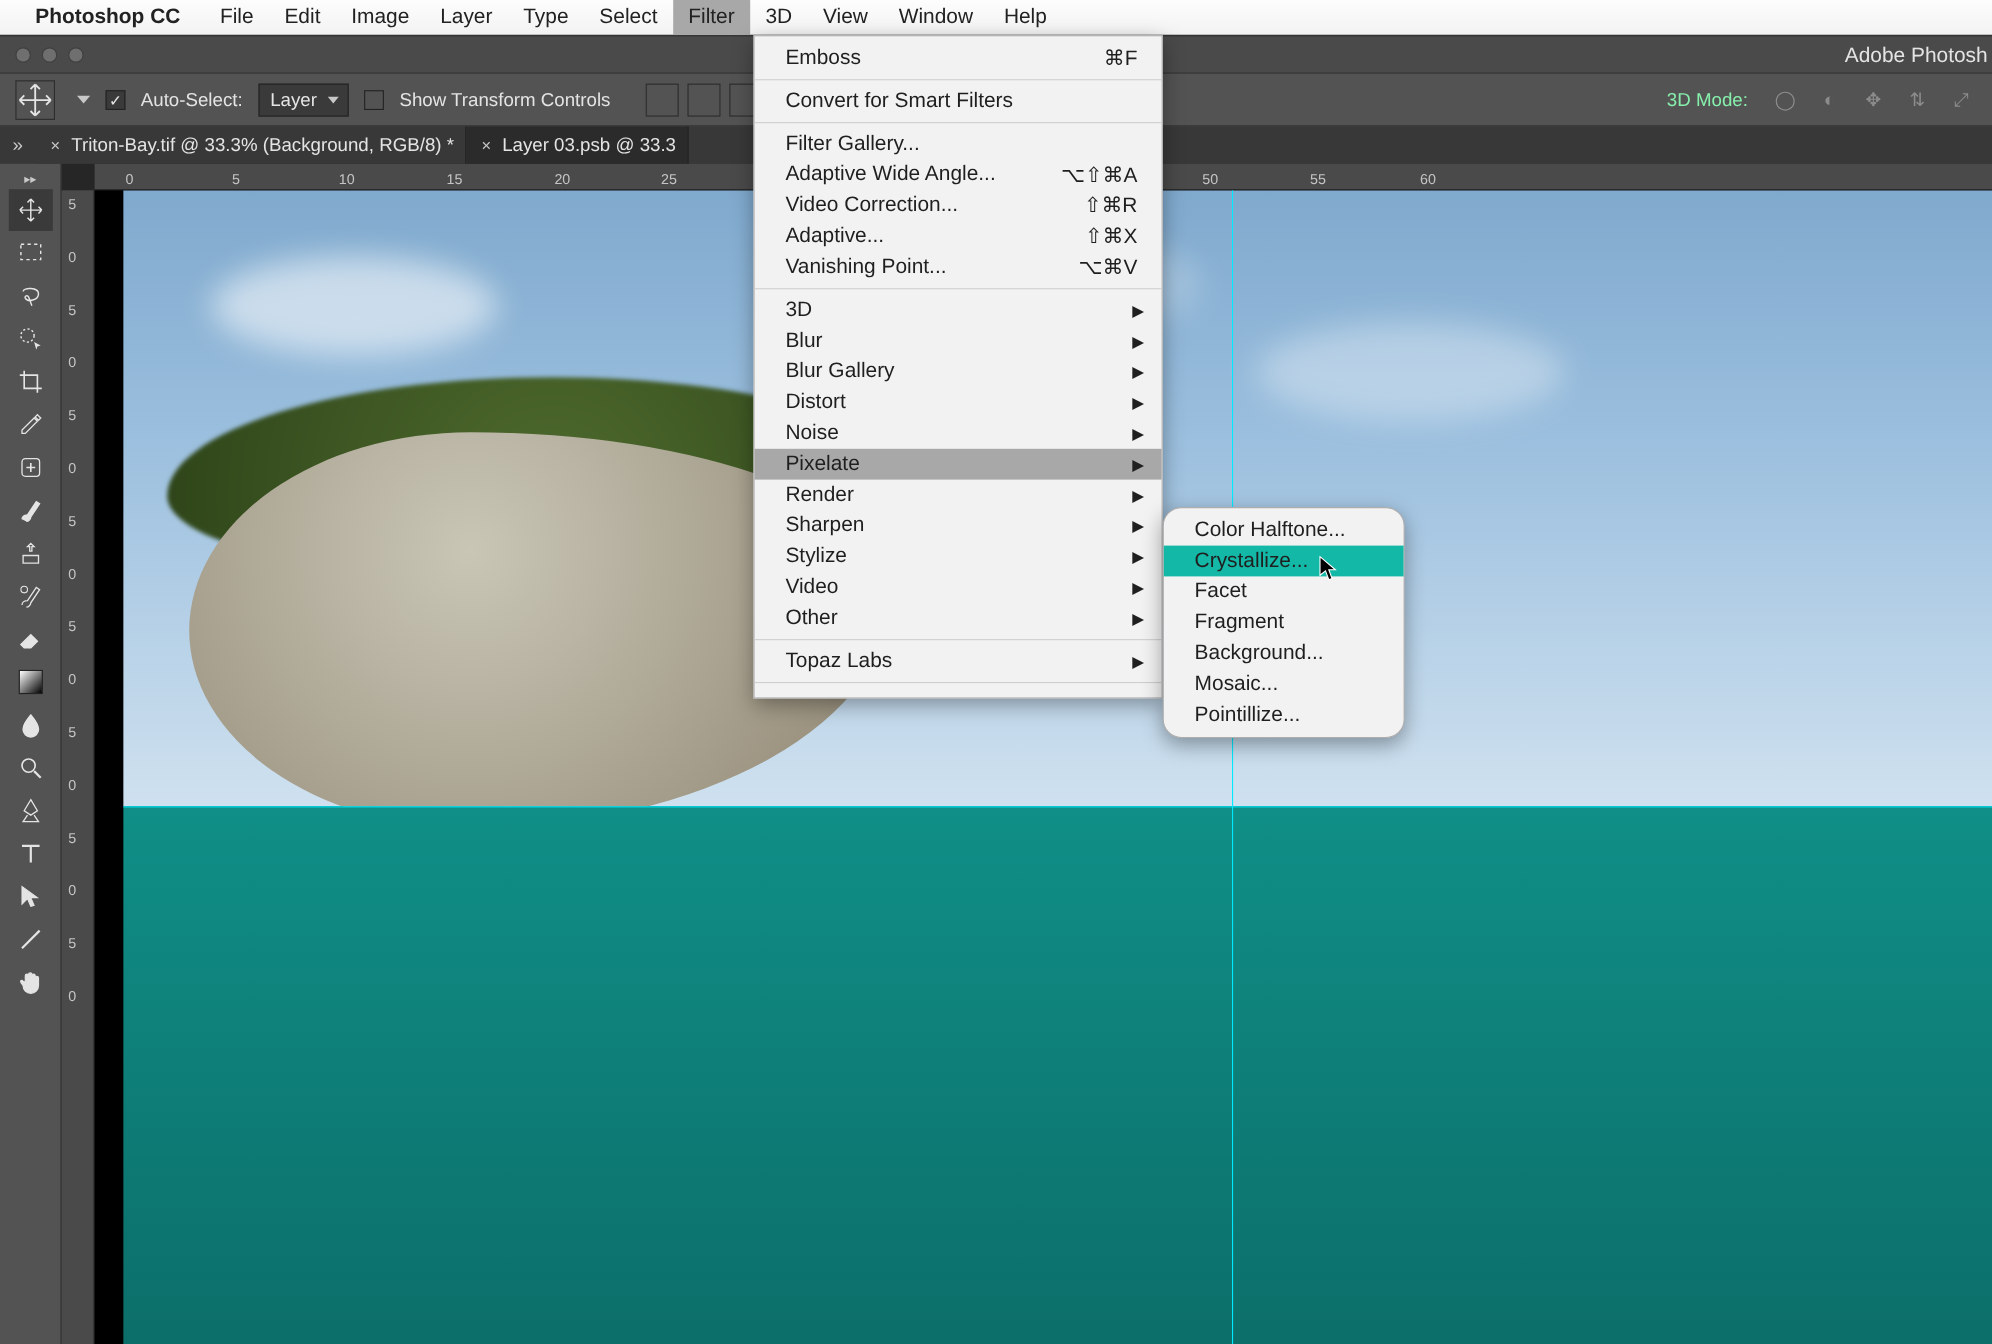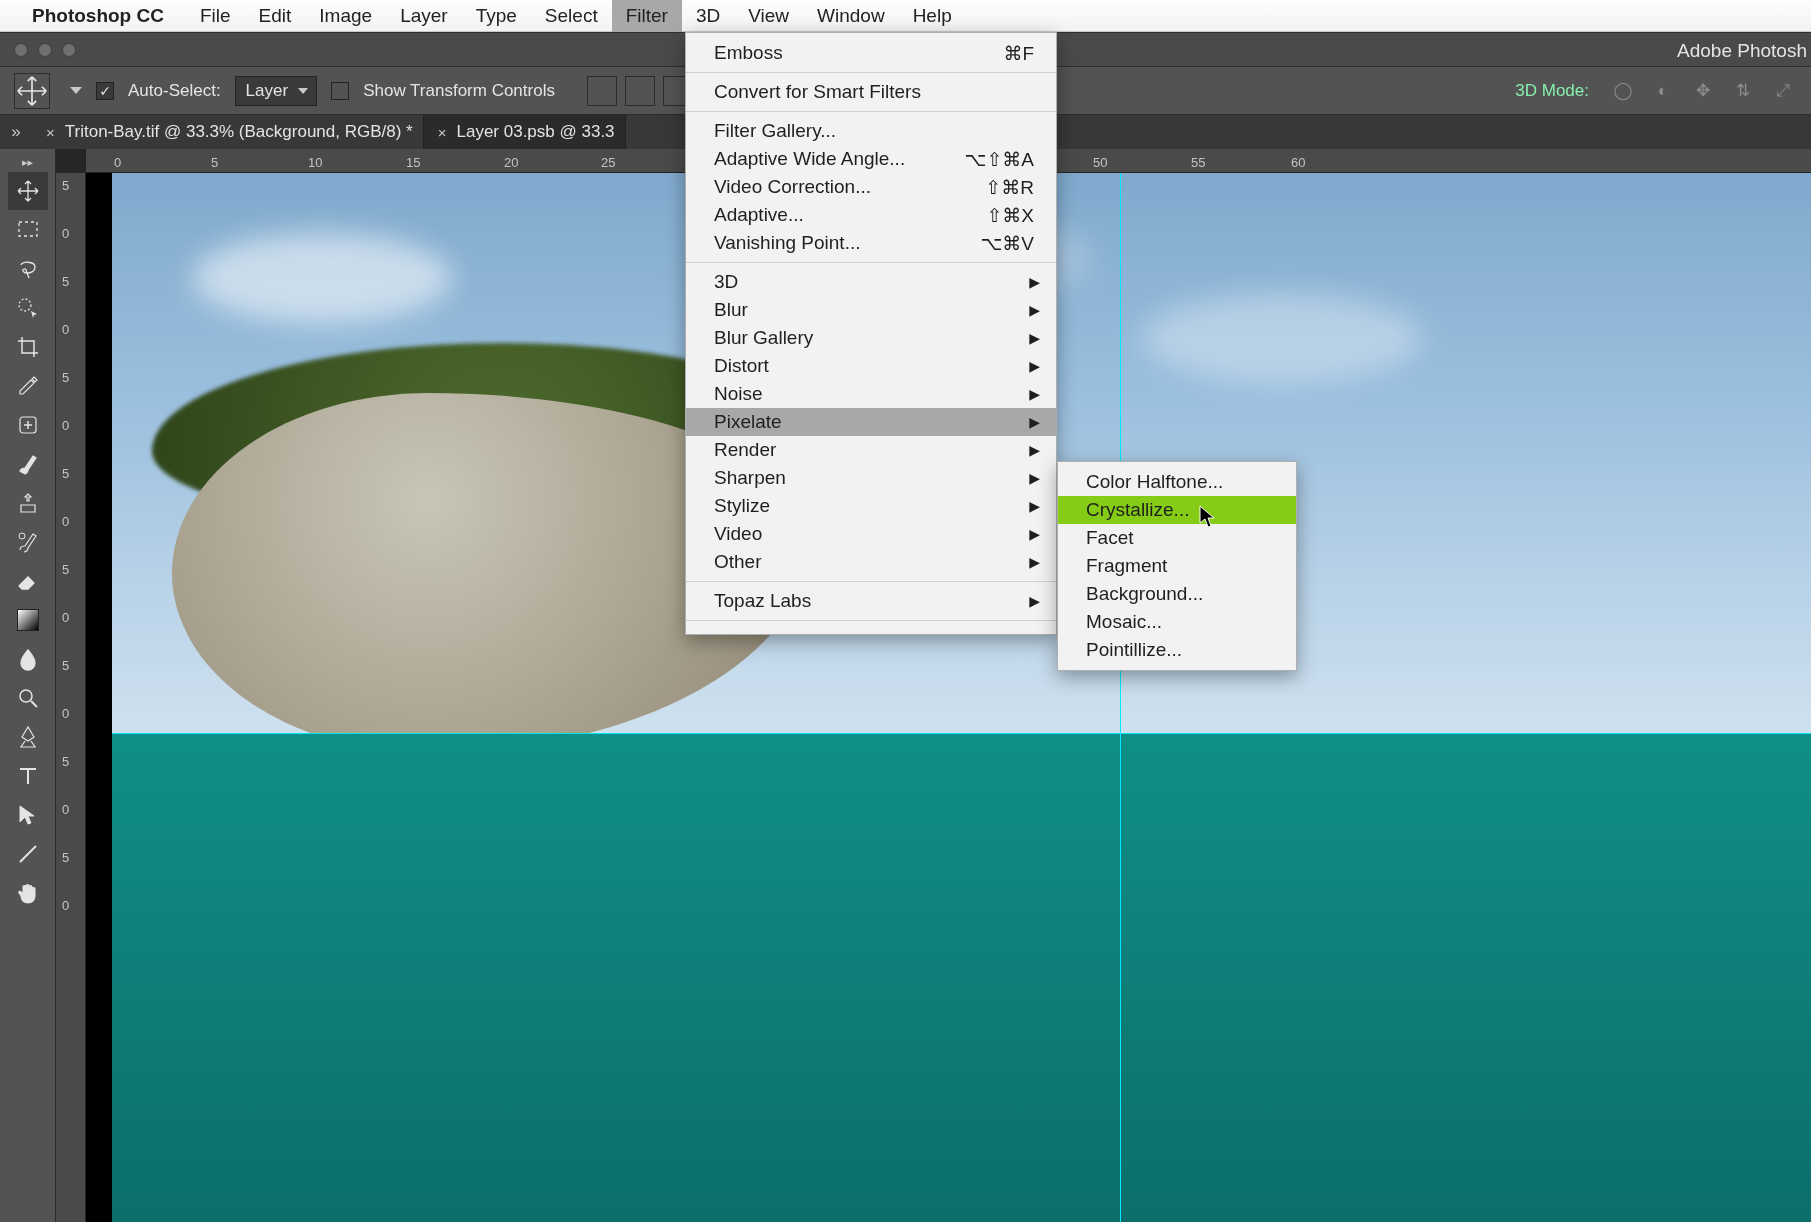--- a/index.html
+++ b/index.html
@@ -63,23 +63,23 @@
 .hguide { position: absolute; left: 0; right: 0; height: 0; border-top: 1px solid #00eaff; top: 560px; }
 .vguide { position: absolute; top: 0; bottom: 0; width: 0; border-left: 1px solid #00eaff; left: 1008px; }
 
 
 .ddmenu { position: absolute; background: #f2f2f2; border: 1px solid #aeaeae; box-shadow: 0 6px 18px rgba(0,0,0,0.35); font-size: 19px; color: #1f1f1f; }
 .ddmenu .row { display: flex; align-items: center; height: 28px; padding: 0 22px 0 28px; white-space: nowrap; position: relative; }
 .ddmenu .row .short { margin-left: auto; padding-left: 40px; color: #1f1f1f; font-family: -apple-system, Arial; }
 .ddmenu .row .arrow { position: absolute; right: 16px; font-size: 14px; color: #1f1f1f; }
 .ddmenu .sep { height: 1px; background: #cfcfcf; margin: 5px 0; }
 .ddmenu .row.hl { background: #a8a8a8; }
-.ddmenu .row.hl2 { background: #84cc16; }
+.ddmenu .row.hl2 { background: #14b8a6; }
 #filter-menu { top: 32px; left: 685px; width: 372px; }
-#pixelate-sub { top: 461px; left: 1057px; width: 240px; padding: 6px 0; }
+#pixelate-sub { top: 461px; left: 1057px; width: 220px; padding: 6px 0; border-radius: 17px; }
 
 
 .cursor { position: absolute; width: 18px; height: 24px; pointer-events: none; }
 .cursor svg { width: 18px; height: 24px; }
 
 </style>
 </head>
 <body>
 
 <div class="menubar">

